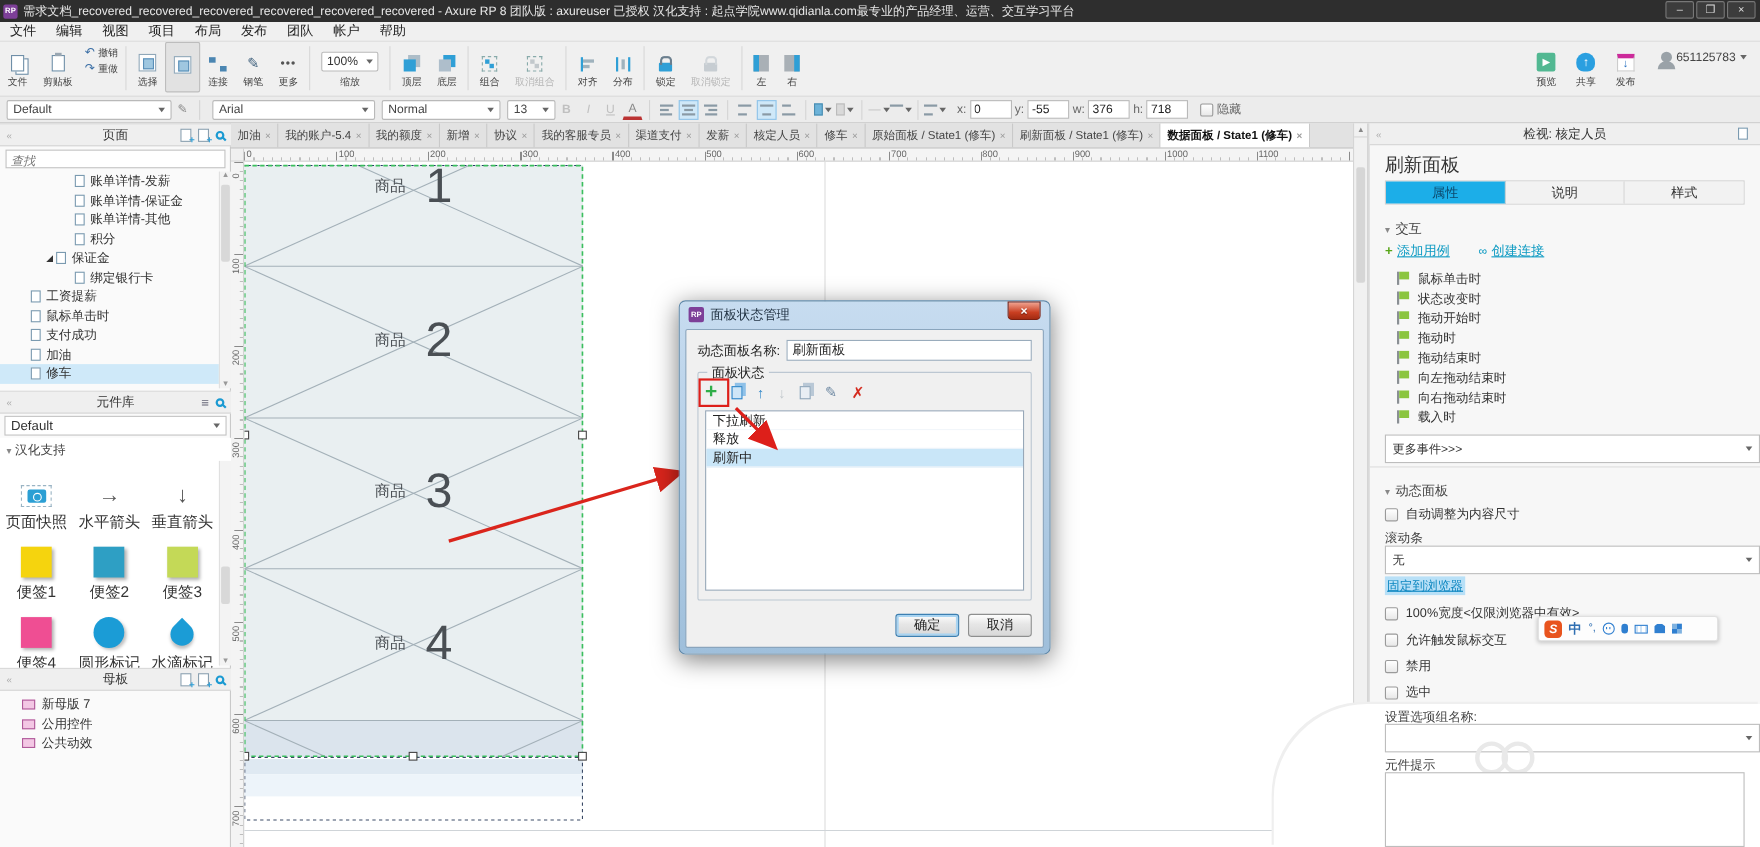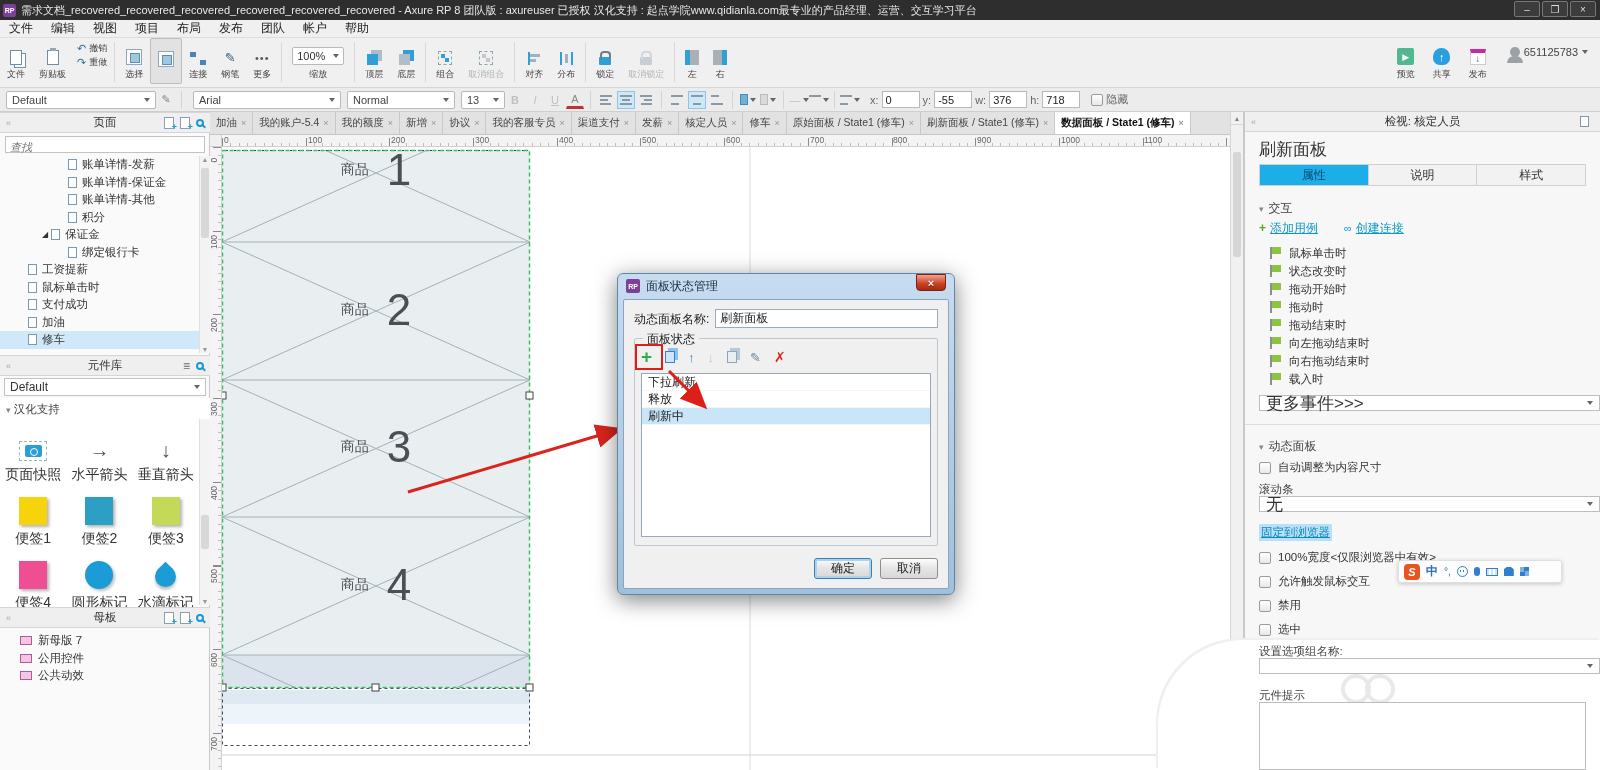--- a/index.html
+++ b/index.html
@@ -169,21 +169,21 @@
 .isec .chev{color:#888;font-size:9px;margin-right:5px}
 .ilinks{position:absolute;left:14px;top:108px;display:flex;gap:26px;font-size:12px}
 .ilink{color:#0c9ac2;text-decoration:underline}
 .gplus{color:#58a618;font-weight:bold;margin-right:4px}
 .linkchain{color:#0c9ac2;margin-right:4px;font-size:11px}
 .events{position:absolute;left:24px;top:132px;right:14px}
 .erow{height:18px;display:flex;align-items:center;font-size:11.5px;color:#333}
 .flag{width:12px;height:12px;position:relative;margin-right:8px;flex:none}
 .flag::before{content:"";position:absolute;left:1px;top:0;width:2px;height:12px;background:#8a8f94}
 .flag::after{content:"";position:absolute;left:3px;top:0;width:9px;height:7px;background:#8bc53f}
-.icombo{position:absolute;left:14px;right:0;height:16px;background:#fff;border:1px solid #bdbdbd;font-size:17px;color:#333;display:flex;align-items:center;justify-content:space-between;padding:0 6px}
+.icombo{position:absolute;left:14px;right:0;height:26px;background:#fff;border:1px solid #bdbdbd;font-size:11px;color:#333;display:flex;align-items:center;justify-content:space-between;padding:0 6px}
 .idivider{position:absolute;left:0;right:0;height:1px;background:#ddd}
 .cbrow{position:absolute;left:14px;display:flex;align-items:center;gap:7px;font-size:11.5px;color:#333}
 .ilabel{position:absolute;left:14px;font-size:11.5px;color:#444}
 .pinlink{position:absolute;left:14px;font-size:11.5px;color:#0c86c0;text-decoration:underline;background:#b8e0f7;padding:1px 2px}
 .itarea{position:absolute;left:14px;right:14px;height:68px;background:#fff;border:1px solid #bdbdbd}
 .ring{position:absolute;width:30px;height:30px;border:4px solid #e9e9e9;border-radius:50%;background:transparent}
 .overlay{position:absolute;left:1158px;top:640px;width:442px;height:130px;background:#fff;border-top-left-radius:85px;z-index:4;box-shadow:-2px -2px 0 0 #efefef}
 .z6{z-index:6}
 
 .ime{position:absolute;left:1398px;top:560px;width:164px;height:23px;background:#fdfdfd;border:1px solid #e0e0e0;border-radius:3px;box-shadow:0 1px 4px rgba(0,0,0,.2);display:flex;align-items:center;gap:6px;padding:0 5px;z-index:60}

